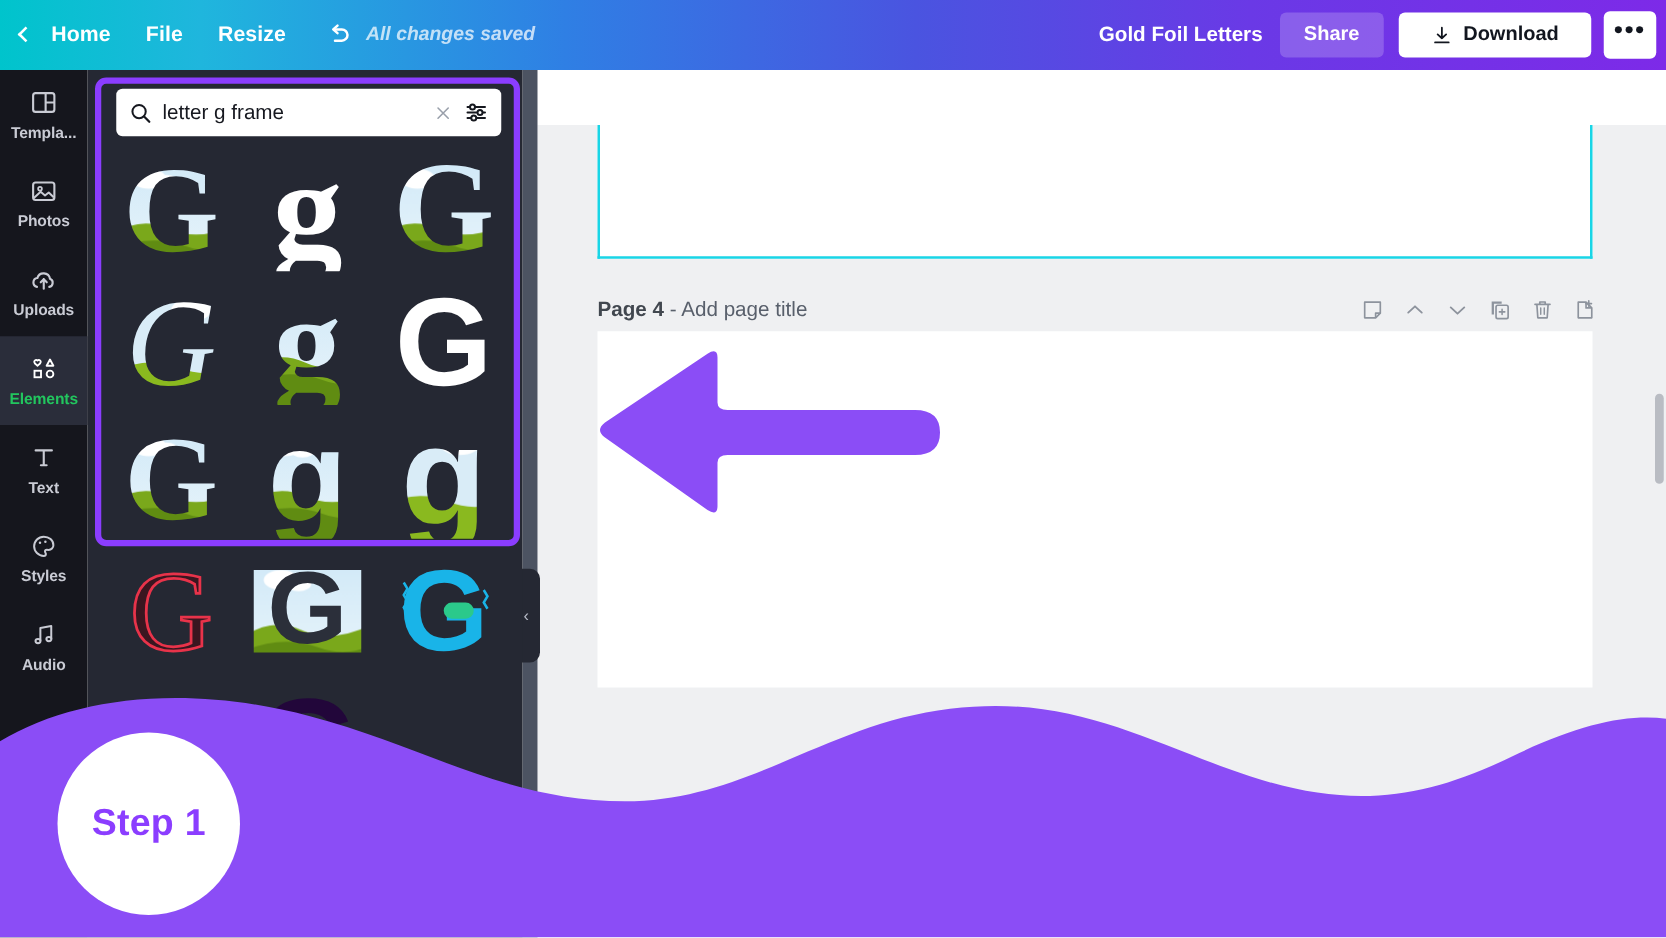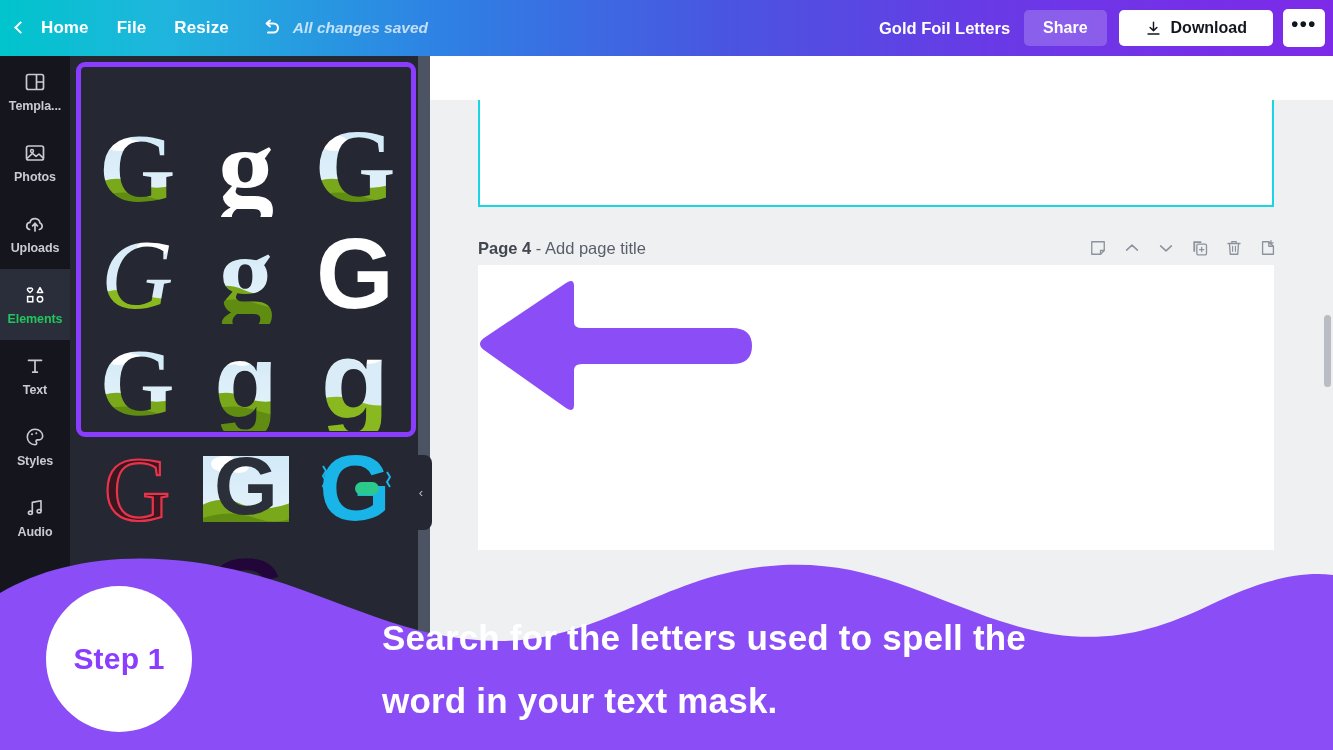--- a/index.html
+++ b/index.html
@@ -256,20 +256,44 @@
         <ellipse cx="16.1" cy="15.2" rx="2" ry="1.7" stroke="#c9cbd4" stroke-width="1.6"></ellipse>
       </svg>
       <span class="side-label">Audio</span>
     </div>
   </div>
 
   <div class="panel"></div>
   <div class="panel-edge"></div>
   <div class="collapse-tab">‹</div>
 
+  <div class="search-wrap">
+    <div class="search-box">
+      <span class="ico-btn">
+        <svg width="19" height="19" viewBox="0 0 20 20" fill="none">
+          <circle cx="8.7" cy="8.7" r="5.6" stroke="#16181f" stroke-width="1.7"></circle>
+          <path d="M12.9 12.9L17.3 17.3" stroke="#16181f" stroke-width="1.9" stroke-linecap="round"></path>
+        </svg>
+      </span>
+      <input class="search-input" type="text" value="letter g frame" style="">
+      <span class="ico-btn">
+        <svg width="17" height="17" viewBox="0 0 20 20" fill="none">
+          <path d="M5.2 5.2L14.8 14.8M14.8 5.2L5.2 14.8" stroke="#9aa0ab" stroke-width="1.5" stroke-linecap="round"></path>
+        </svg>
+      </span>
+      <span class="ico-btn">
+        <svg width="20" height="20" viewBox="0 0 20 20" fill="none">
+          <path d="M3 5.6H17M3 10H17M3 14.4H17" stroke="#16181f" stroke-width="1.6" stroke-linecap="round"></path>
+          <circle cx="7" cy="5.6" r="2" fill="#fff" stroke="#16181f" stroke-width="1.6"></circle>
+          <circle cx="13" cy="10" r="2" fill="#fff" stroke="#16181f" stroke-width="1.6"></circle>
+          <circle cx="8" cy="14.4" r="2" fill="#fff" stroke="#16181f" stroke-width="1.6"></circle>
+        </svg>
+      </span>
+    </div>
+  </div>
 
   <div class="grid">
 
     <svg width="0" height="0" style="position:absolute">
       <defs>
         <linearGradient id="sky" x1="0" y1="0" x2="0" y2="1">
           <stop offset="0%" stop-color="#cfe8f7"></stop>
             <stop offset="100%" stop-color="#eaf5fb"></stop>
         </linearGradient>
         <pattern id="land" width="100" height="100" patternUnits="userSpaceOnUse">
@@ -430,18 +454,14 @@
       <path d="M0 58 C 60 22, 150 12, 248 38 C 340 62, 404 106, 500 106 C 598 106, 660 44, 760 32
                C 858 20, 916 58, 1000 86 C 1082 113, 1140 104, 1210 70 C 1262 45, 1300 36, 1333 40
                L1333 215 L0 215 Z" fill="#8b4df6"></path>
     </svg>
   </div>
 
   <div class="step-circle">
     <span class="step-text">Step 1</span>
   </div>
 
-  <div class="caption">
-    <div>Search for the letters used to spell the</div>
-    <div>word in your text mask.</div>
-  </div>
 
 </div>
 
 </body></html>

